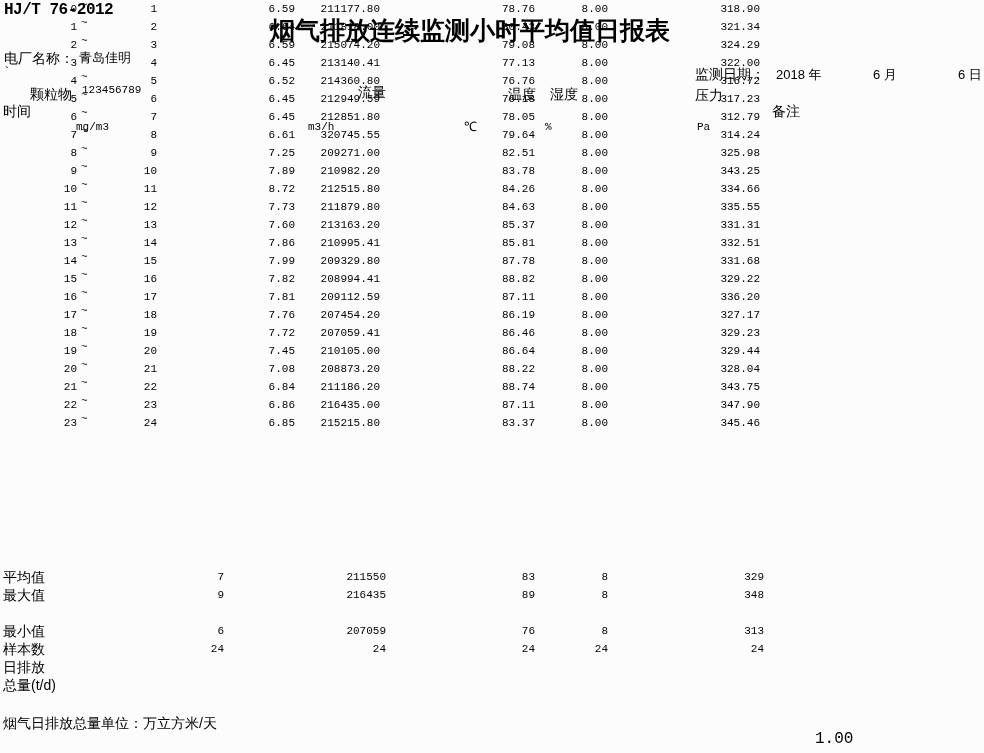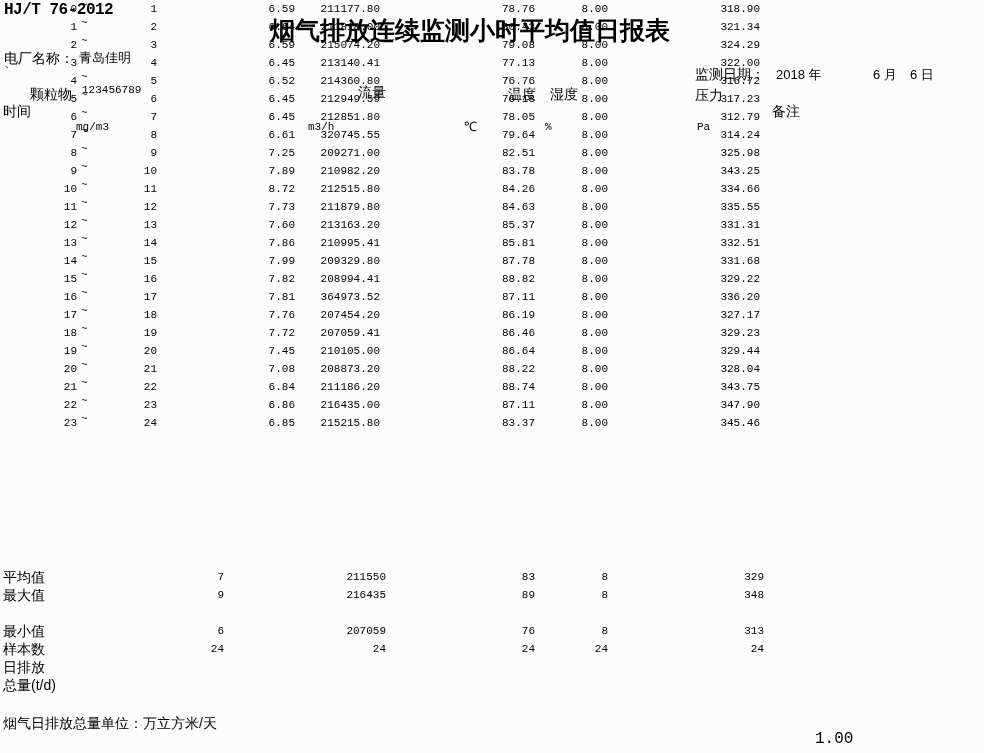--- a/index.html
+++ b/index.html
@@ -46,21 +46,21 @@
 <div class="abs title" style="left:228px;top:17px;">烟气排放连续监测小时平均值日报表</div>
 
 <span class="abs cjk" style="left:4px;top:50px;">电厂名称：</span>
 <span class="abs" style="left:79px;top:50px;font:13px/15px 'Liberation Sans',sans-serif;">青岛佳明</span>
 <span class="abs num" style="left:3px;top:66px;font-size:13px;">`</span>
 <span class="abs num" style="left:82px;top:67px;margin-top:16px;">123456789</span>
 
 <span class="abs cjk" style="left:695px;top:66px;">监测日期：</span>
 <span class="abs" style="left:776px;top:67px;font:13px/15px 'Liberation Sans',sans-serif;">2018 年</span>
 <span class="abs" style="left:873px;top:67px;font:13px/15px 'Liberation Sans',sans-serif;">6 月</span>
-<span class="abs" style="left:910px;top:67px;font:13px/15px 'Liberation Sans',sans-serif;">6 日</span>
+<span class="abs" style="left:958px;top:67px;font:13px/15px 'Liberation Sans',sans-serif;">6 日</span>
 
 <span class="abs cjk" style="left:30px;top:86px;">颗粒物</span>
 <span class="abs cjk" style="left:3px;top:103px;">时间</span>
 <span class="abs cjk" style="left:358px;top:84px;">流量</span>
 <span class="abs cjk" style="left:508px;top:86px;">温度</span>
 <span class="abs cjk" style="left:550px;top:86px;">湿度</span>
 <span class="abs cjk" style="left:695px;top:87px;">压力</span>
 <span class="abs cjk" style="left:772px;top:103px;">备注</span>
 
 <span class="abs num" style="left:76px;top:120px;text-align:right;">mg/m3</span>
@@ -245,21 +245,21 @@
       <span class="c c-temp">88.82</span>
       <span class="c c-hum">8.00</span>
       <span class="c c-pres">329.22</span>
     </div>
 
     <div class="hrow">
       <span class="c c-h1">16</span>
       <span class="c c-tl">~</span>
       <span class="c c-h2">17</span>
       <span class="c c-dust">7.81</span>
-      <span class="c c-flow">364973.52</span>
+      <span class="c c-flow">209112.59</span>
       <span class="c c-temp">87.11</span>
       <span class="c c-hum">8.00</span>
       <span class="c c-pres">336.20</span>
     </div>
 
     <div class="hrow">
       <span class="c c-h1">17</span>
       <span class="c c-tl">~</span>
       <span class="c c-h2">18</span>
       <span class="c c-dust">7.76</span>

